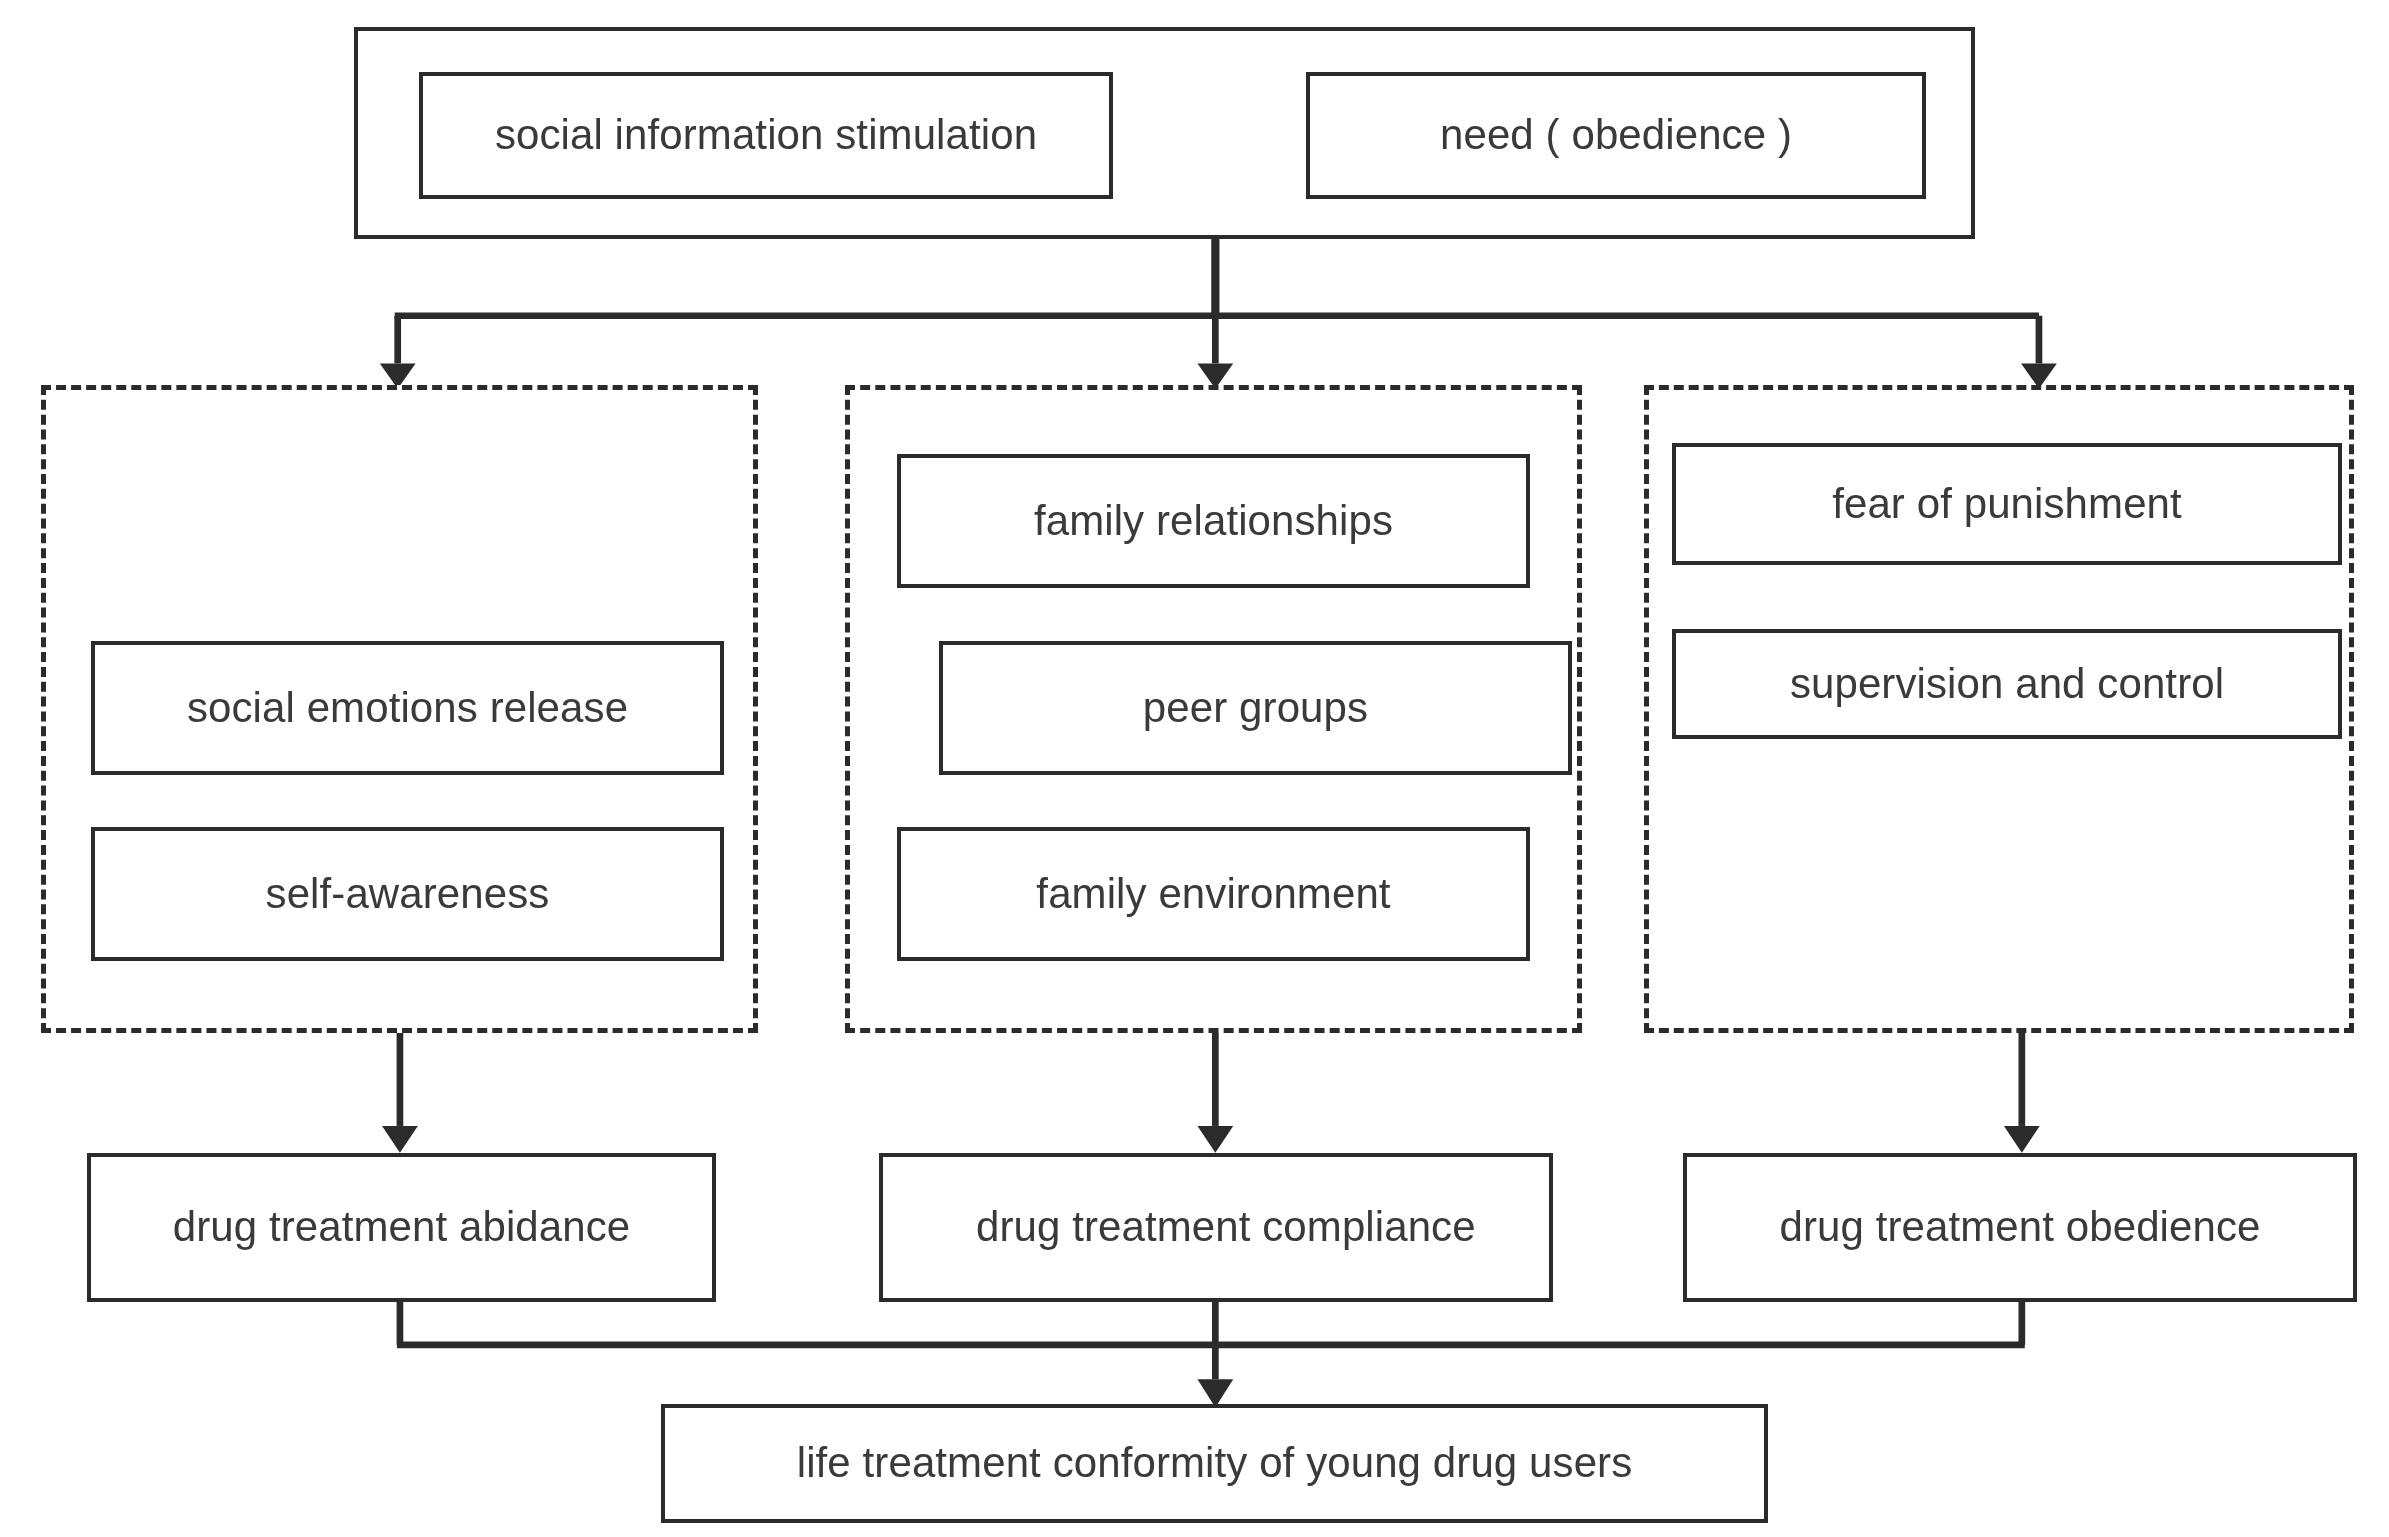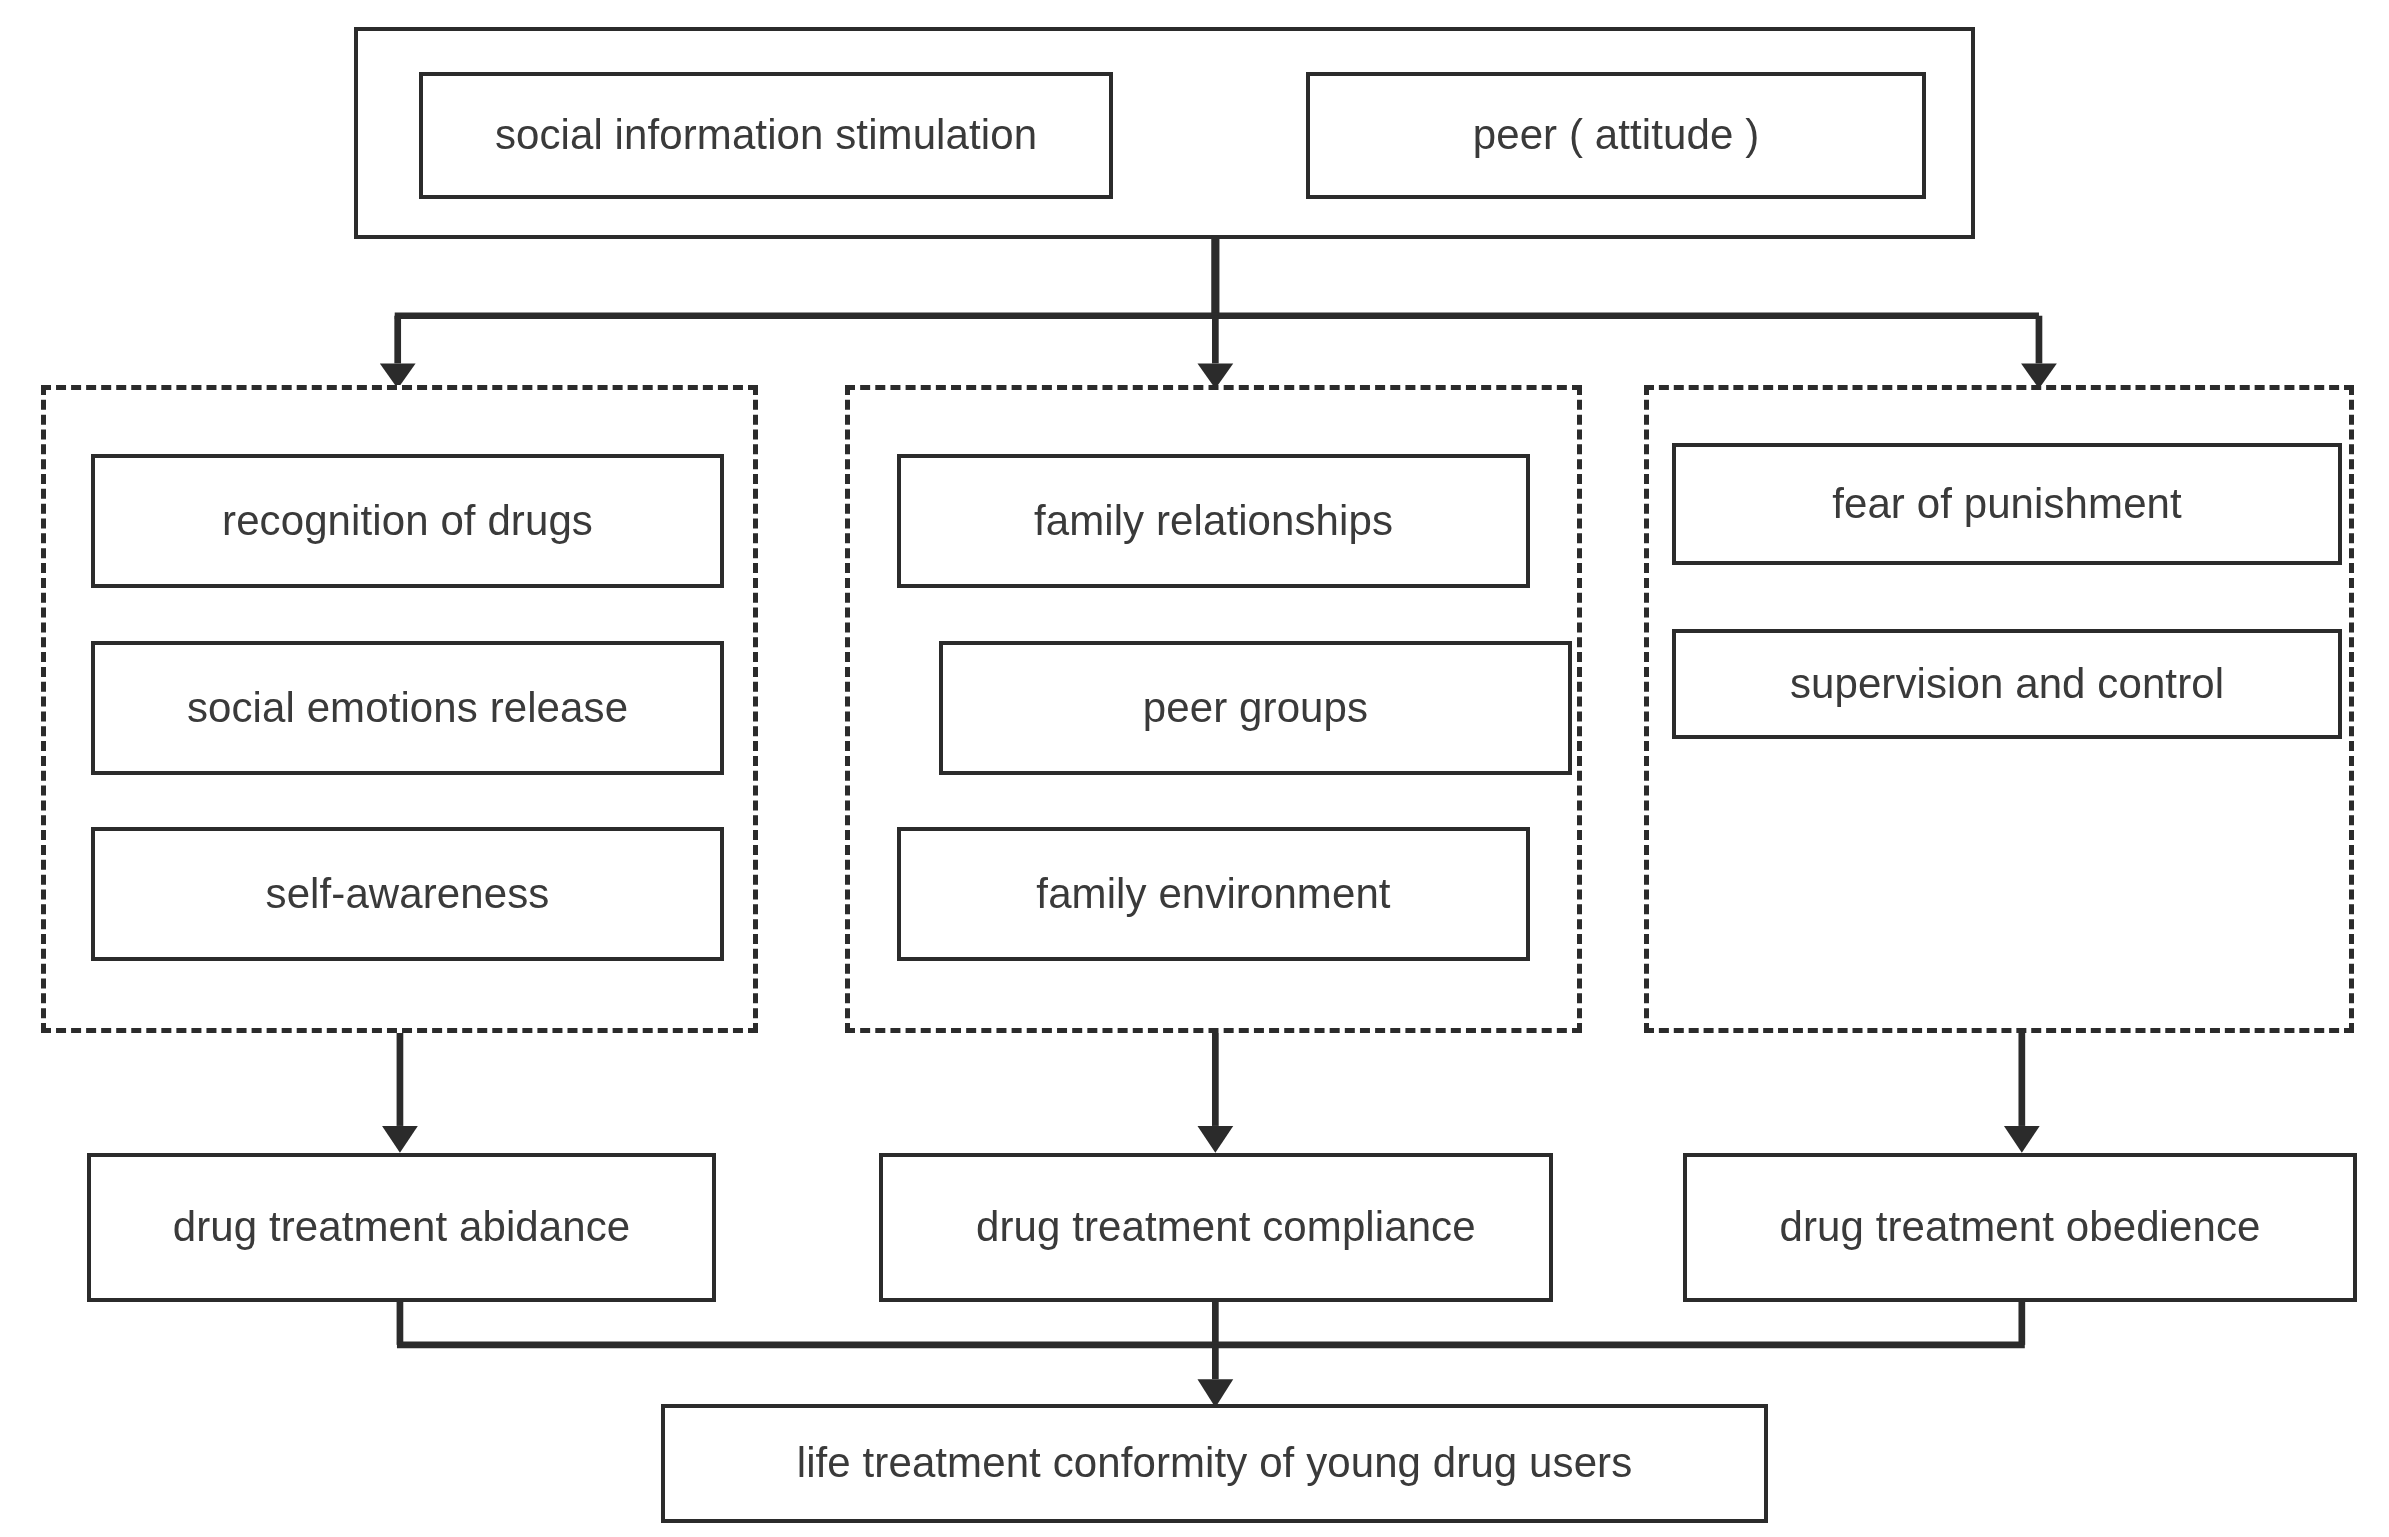--- a/index.html
+++ b/index.html
@@ -101,28 +101,25 @@
     </g>
   </svg>
 
   <div class="outer-frame" style="left:354px; top:27px; width:1621px; height:212px;"></div>
 
   <div class="node" style="left:419px; top:72px; width:694px; height:127px;">
     <span>social information stimulation</span>
   </div>
 
   <div class="node" style="left:1306px; top:72px; width:620px; height:127px;">
-    <span>peer ( attitude )</span>
+    <span>need ( obedience )</span>
   </div>
 
   <div class="dashed-group" style="left:41px; top:385px; width:717px; height:648px;"></div>
 
-  <div class="node" style="left:91px; top:454px; width:633px; height:134px;">
-    <span>recognition of drugs</span>
-  </div>
   <div class="node" style="left:91px; top:641px; width:633px; height:134px;">
     <span>social emotions release</span>
   </div>
   <div class="node" style="left:91px; top:827px; width:633px; height:134px;">
     <span>self-awareness</span>
   </div>
 
   <div class="dashed-group" style="left:845px; top:385px; width:737px; height:648px;"></div>
 
   <div class="node" style="left:897px; top:454px; width:633px; height:134px;">

